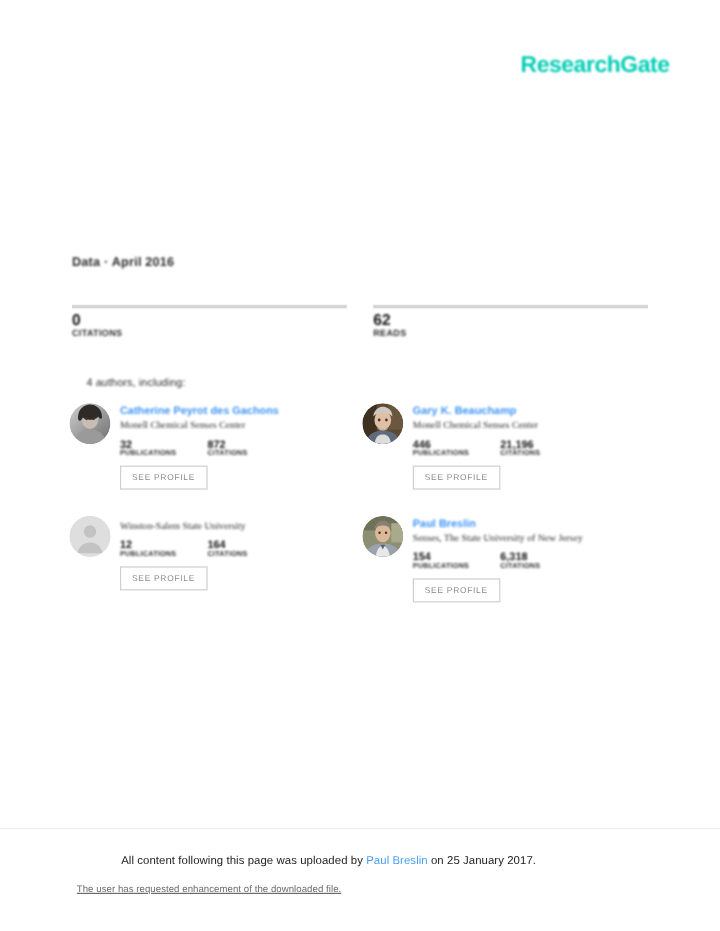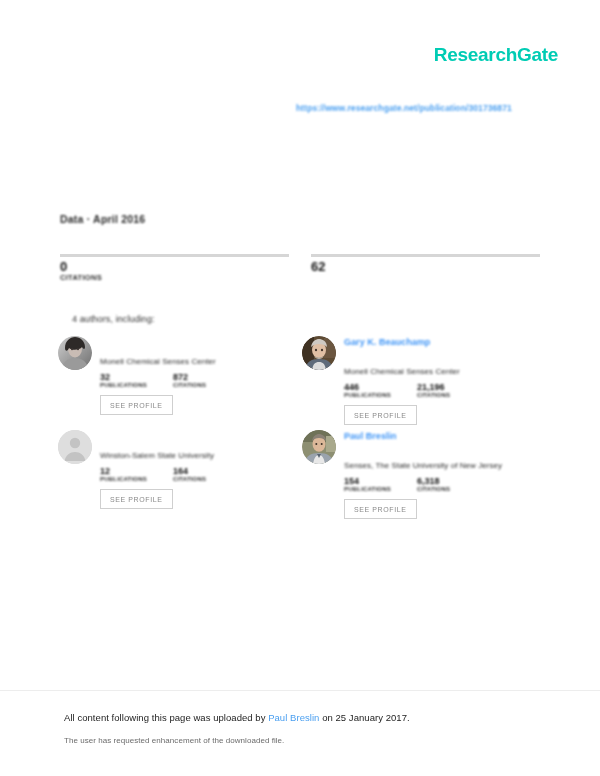--- a/index.html
+++ b/index.html
@@ -153,24 +153,25 @@
     font-size: 9px;
     font-weight: bold;
     color: #3d94f6;
     letter-spacing: 0.05px;
     filter: blur(0.85px);
     white-space: nowrap;
   }
   .author-affil {
     font-size: 8px;
     color: #2b2b2b;
-    margin-top: 20px;
+    margin-top: 3px;
     letter-spacing: 0.05px;
     filter: blur(0.85px);
     white-space: nowrap;
+    font-family: Liberation Serif, serif;
   }
   .author-stats {
     display: flex;
     gap: 26px;
     margin-top: 6px;
   }
   .stat-num {
     font-size: 9px;
     font-weight: bold;
     color: #111;
@@ -210,53 +211,55 @@
   .footer {
     position: absolute;
     left: 64px;
     top: 712px;
     width: 480px;
   }
   .footer-line1 {
     font-size: 9.5px;
     color: #232323;
     letter-spacing: 0.05px;
+    margin-left: 37px;
   }
   .footer-line1 .uploader {
     color: #4a9ff0;
   }
   .footer-line2 {
     font-size: 8px;
     color: #6b6b6b;
     margin-top: 13px;
     letter-spacing: 0.05px;
+    text-decoration: underline;
   }
 </style>
 </head>
 <body>
 
 <div class="page">
 
   <div class="scan">
 
     <div class="brand">ResearchGate</div>
 
-    <div class="url-line">https://www.researchgate.net/publication/301736871</div>
 
     <div class="doctype">Data · April 2016</div>
 
     <div class="metrics">
       <div class="metric-col">
         <div class="metric-rule"></div>
         <div class="metric-value">0</div>
         <div class="metric-label">CITATIONS</div>
       </div>
       <div class="metric-col">
         <div class="metric-rule"></div>
         <div class="metric-value">62</div>
+        <div class="metric-label">READS</div>
       </div>
     </div>
 
     <div class="authors-heading">4 authors, including:</div>
 
     <div class="authors-grid">
 
       <div class="author-card">
         <div class="avatar">
           <svg width="34" height="34" viewBox="0 0 34 34">
@@ -273,20 +276,21 @@
               <rect width="34" height="34" fill="url(#g1)"></rect>
               <path d="M4 34c0-8 6-12 13-12s13 4 13 12z" fill="#9a9a9a"></path>
               <ellipse cx="17" cy="13" rx="7" ry="8.5" fill="#c9bcb4"></ellipse>
               <path d="M7 12c0-7 5-11 10-11s10 4 10 10c0 3-2 2-3 0-2 3-10 4-13 1-1 3-4 4-4 0z" fill="#2e2a28"></path>
               <ellipse cx="14" cy="13" rx="1" ry="1.2" fill="#3a3330"></ellipse>
               <ellipse cx="20" cy="13" rx="1" ry="1.2" fill="#3a3330"></ellipse>
             </g>
           </svg>
         </div>
         <div class="author-body">
+          <div class="author-name">Catherine Peyrot des Gachons</div>
           <div class="author-affil">Monell Chemical Senses Center</div>
           <div class="author-stats">
             <div>
               <div class="stat-num">32</div>
               <div class="stat-lab">PUBLICATIONS</div>
             </div>
             <div>
               <div class="stat-num">872</div>
               <div class="stat-lab">CITATIONS</div>
             </div>

